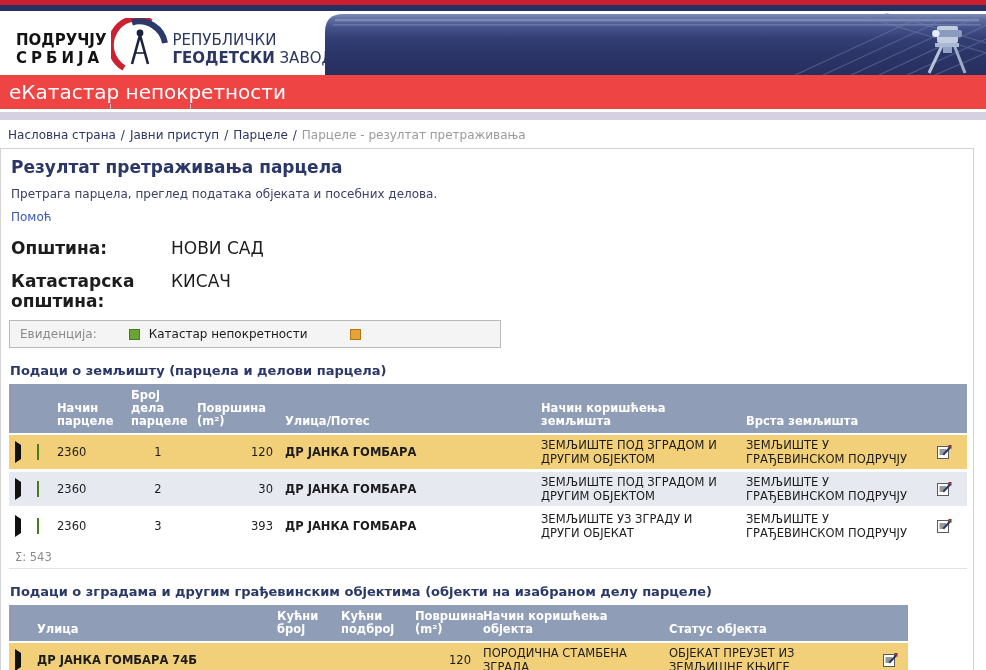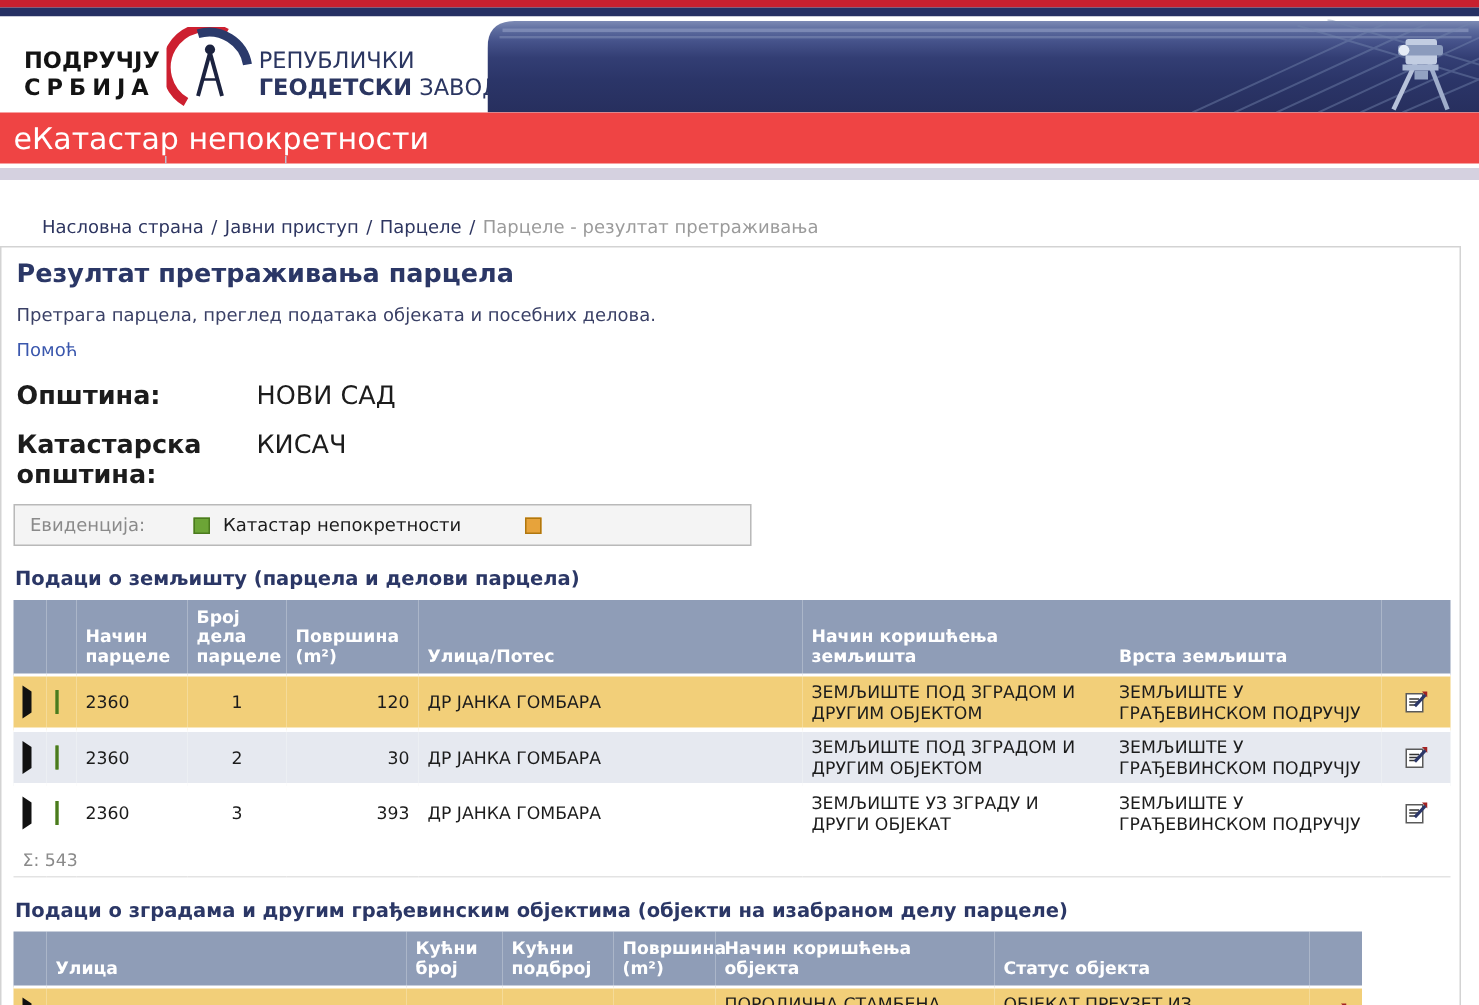--- a/index.html
+++ b/index.html
@@ -25,21 +25,21 @@
 
   
   .app-bar{height:34px;background:#ef4444;color:#fff;font-size:20px;
     display:flex;align-items:center;padding-left:9px;position:relative;}
   .app-bar .tick{position:absolute;bottom:0;width:1px;height:5px;background:#b9c2d4;}
   .tick1{left:110px;} .tick2{left:190px;}
   .gap3{height:3px;background:#fff;}
   .sub-strip{height:8px;background:#d5d1e0;}
 
   
-  .breadcrumb{padding:24px 10px 6px 8px;font-size:12px;color:#2d3560;margin-left:20px;}
+  .breadcrumb{padding:8px 10px 6px 8px;font-size:12px;color:#2d3560;}
   .breadcrumb a{color:#2d3560;text-decoration:none;cursor:pointer;}
   .breadcrumb .sep{margin:0 5px;}
   .breadcrumb .current{color:#9b9b9b;}
 
   
   .content{width:974px;box-sizing:border-box;border:1px solid #d3d3d3;background:#fff;
     padding:8px 8px 10px 8px;}
   h1{font-size:17px;color:#2b3766;margin:0 0 0 2px;font-weight:bold;}
   .subtitle{font-size:12px;color:#3a4066;margin:10px 0 0 2px;}
   .help{display:inline-block;font-size:12px;color:#3a57ad;margin:9px 0 0 2px;text-decoration:none;cursor:pointer;}
@@ -62,21 +62,21 @@
   table.grid td{padding:3px 6px;line-height:14px;vertical-align:middle;border-bottom:3px solid #fff;}
   tr.row{height:31px;cursor:pointer;}
   tr.sel td{background:#f2cf79;}
   tr.alt td{background:#e6e9f0;}
   tr.plain td{background:#fff;}
   td.arrow-cell{padding-left:7px;padding-right:0;}
   .tri{width:0;height:0;border-left:6px solid #111;border-top:4px solid transparent;border-bottom:4px solid transparent;}
   td.sq-cell{padding-right:0;}
   td.ctr{text-align:center;}
   td.num{text-align:right;}
-  td.ulica{padding-left:8px;}
+  td.ulica{padding-left:8px;font-weight:bold;}
   td.icn{text-align:center;padding:0;}
   td.icn svg{vertical-align:middle;cursor:pointer;}
   tr.sum td{border-top:1px solid #c9c9c9;border-bottom:1px solid #e3e3e3;color:#8a8a8a;
     background:#fff;height:16px;padding:3px 6px;}
   tr.sum .sumval{text-align:left;}
 </style>
 </head>
 <body>
 
 <div class="flag-red"></div>

